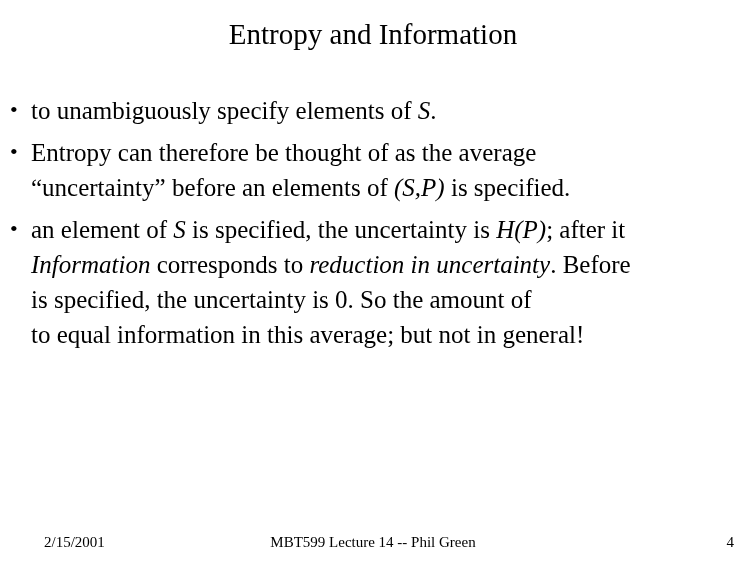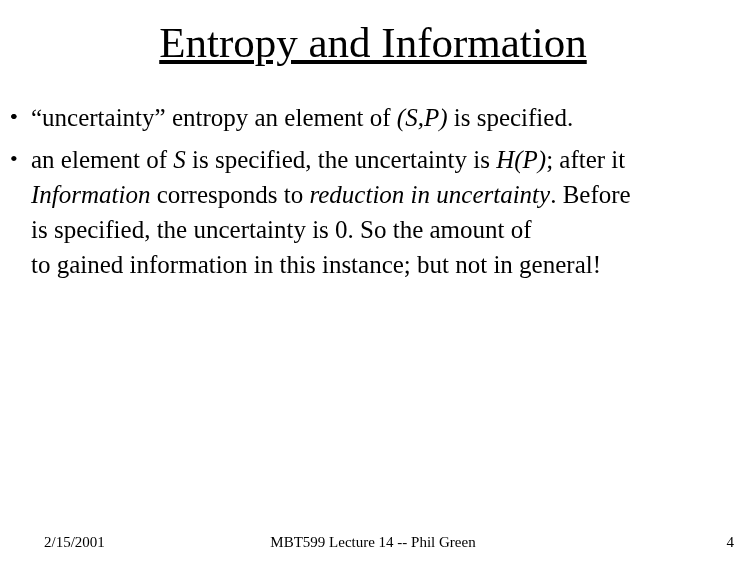--- a/index.html
+++ b/index.html
@@ -13,25 +13,24 @@
   .slide {
     position: relative;
     width: 750px; height: 562px;
     background: #ffffff;
   }
   .slide-title {
     position: absolute;
     top: 17px; left: 0; right: 4px;
     margin: 0;
     text-align: center;
-    font-size: 43px;
+    font-size: 29px;
     font-weight: normal;
     line-height: 1.2;
     letter-spacing: 0px;
-    text-decoration: underline;
   }
   .content {
     position: absolute;
     top: 93px; left: 0; right: 4px;
   }
   ul.bullet-list {
     list-style: none;
     margin: 0;
     padding: 0 0 0 31px;
   }
@@ -61,31 +60,33 @@
 </head>
 <body>
 
 <div class="slide">
   <h1 class="slide-title">Entropy and Information</h1>
 
   <div class="content">
     <ul class="bullet-list">
         <li class="bullet-item">
           <span class="bullet">•</span>
+          <div class="line"><span>to unambiguously specify elements of </span><span class="it">S</span><span>.</span></div>
         </li>
         <li class="bullet-item">
           <span class="bullet">•</span>
-          <div class="line"><span>“uncertainty” entropy an element of </span><span class="it">(S,P)</span><span> is specified.</span></div>
+          <div class="line"><span>Entropy can therefore be thought of as the average</span></div>
+          <div class="line"><span>“uncertainty” before an elements of </span><span class="it">(S,P)</span><span> is specified.</span></div>
         </li>
         <li class="bullet-item">
           <span class="bullet">•</span>
           <div class="line"><span>an element of </span><span class="it">S</span><span> is specified, the uncertainty is </span><span class="it">H(P)</span><span>; after it</span></div>
           <div class="line"><span class="it">Information</span><span> corresponds to </span><span class="it">reduction in uncertainty</span><span>. Before</span></div>
           <div class="line"><span>is specified, the uncertainty is 0. So the amount of</span></div>
-          <div class="line"><span>to gained information in this instance; but not in general!</span></div>
+          <div class="line"><span>to equal information in this average; but not in general!</span></div>
         </li>
       </ul>
   </div>
 
   <div class="footer-date">2/15/2001</div>
   <div class="footer-center">MBT599 Lecture 14 -- Phil Green</div>
   <div class="footer-page">4</div>
 </div>
 
 </body></html>

